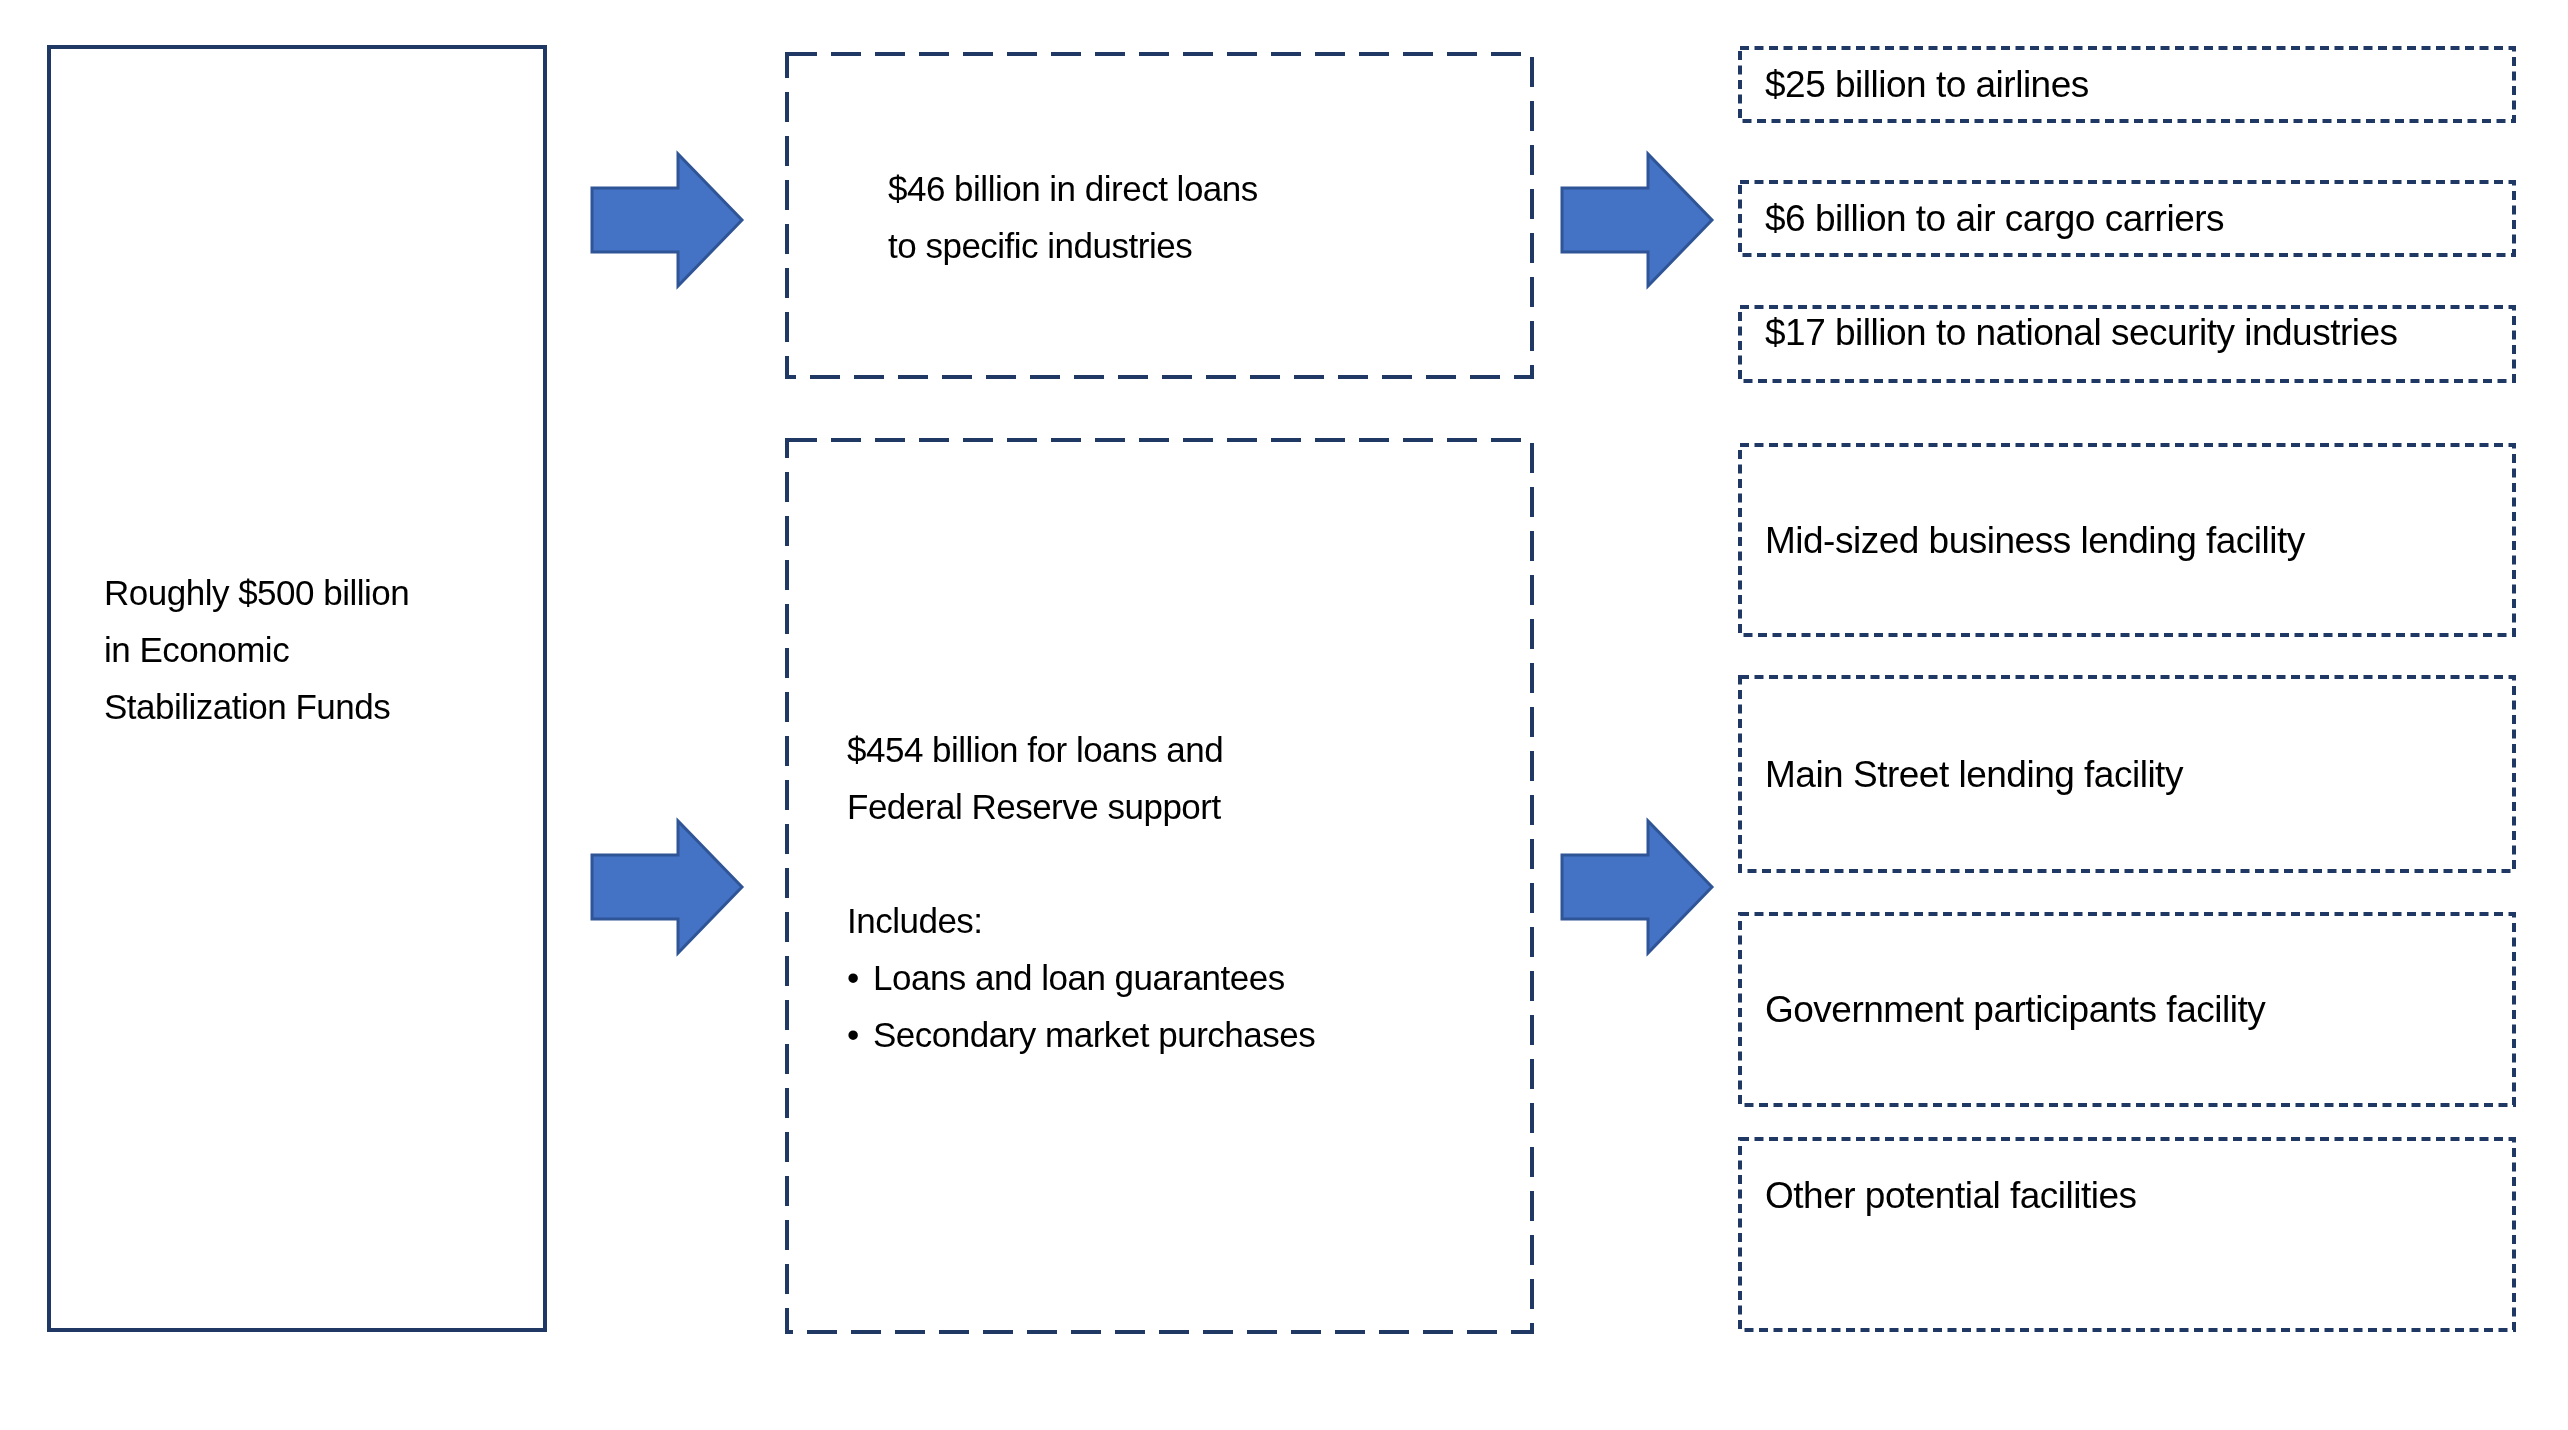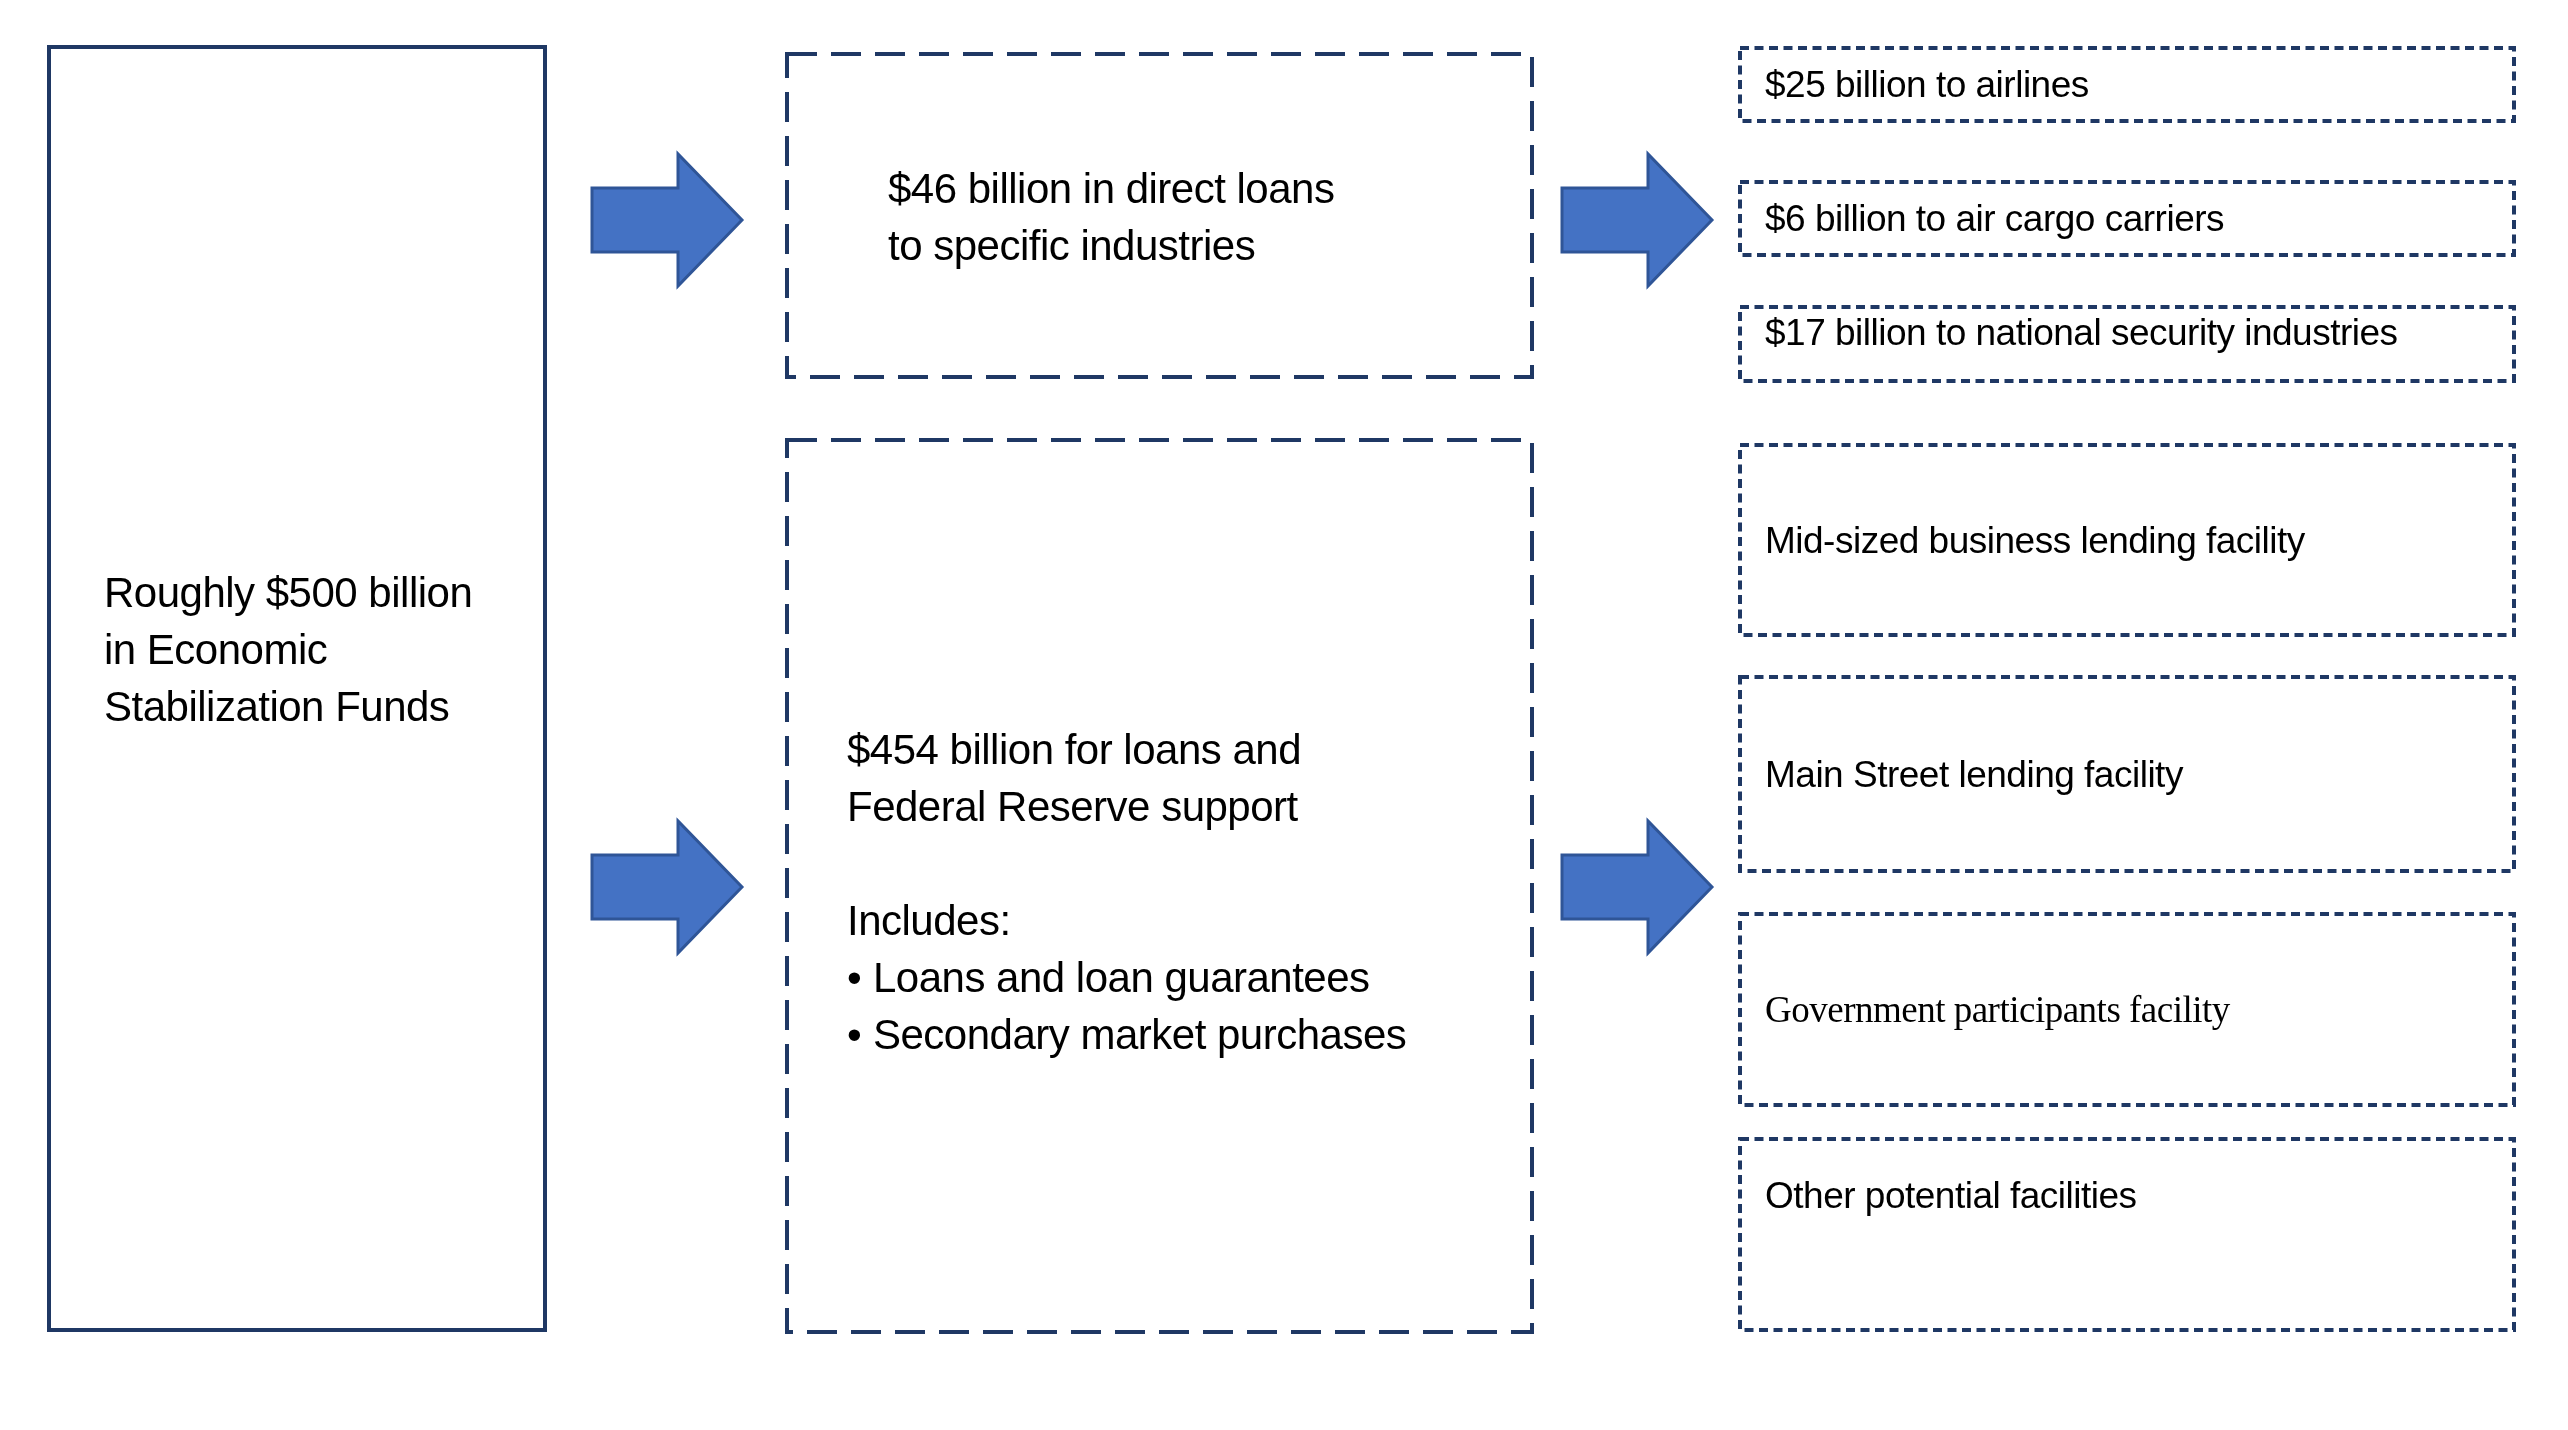--- a/index.html
+++ b/index.html
@@ -24,21 +24,21 @@
   }
   .shapes rect {
     fill: none;
     stroke: #1f3864;
   }
   .solid-rect   { stroke-width: 4; }
   .dash-long    { stroke-width: 4;   stroke-dasharray: 30 14; }
   .dash-short   { stroke-width: 4;   stroke-dasharray: 9 5.5; }
   .txt {
     position: absolute;
-    font-size: 42px;
+    font-size: 35px;
     line-height: 57px;
     letter-spacing: -0.5px;
     white-space: nowrap;
   }
   .txt-right {
     position: absolute;
     left: 1765px;
     width: 740px;
     font-size: 37px;
     line-height: 37px;
@@ -105,16 +105,16 @@
       <span>Secondary market purchases</span>
     </div>
   </div>
 
   <div class="txt-right" style="top:46px; height:77px;">$25 billion to airlines</div>
   <div class="txt-right" style="top:180px; height:77px;">$6 billion to air cargo carriers</div>
   <div class="txt-right" style="top:293px; height:78px;">$17 billion to national security industries</div>
 
   <div class="txt-right" style="top:675px; height:198px;">Main Street lending facility</div>
   <div class="txt-right" style="top:443px; height:194px;">Mid-sized business lending facility</div>
-  <div class="txt-right" style="top:912px; height:195px;font-family:Liberation Serif, serif;">Government participants facility</div>
+  <div class="txt-right" style="top:912px; height:195px;">Government participants facility</div>
   <div class="txt-right" style="top:1098px; height:195px;">Other potential facilities</div>
 
 </div>
 
 </body></html>

